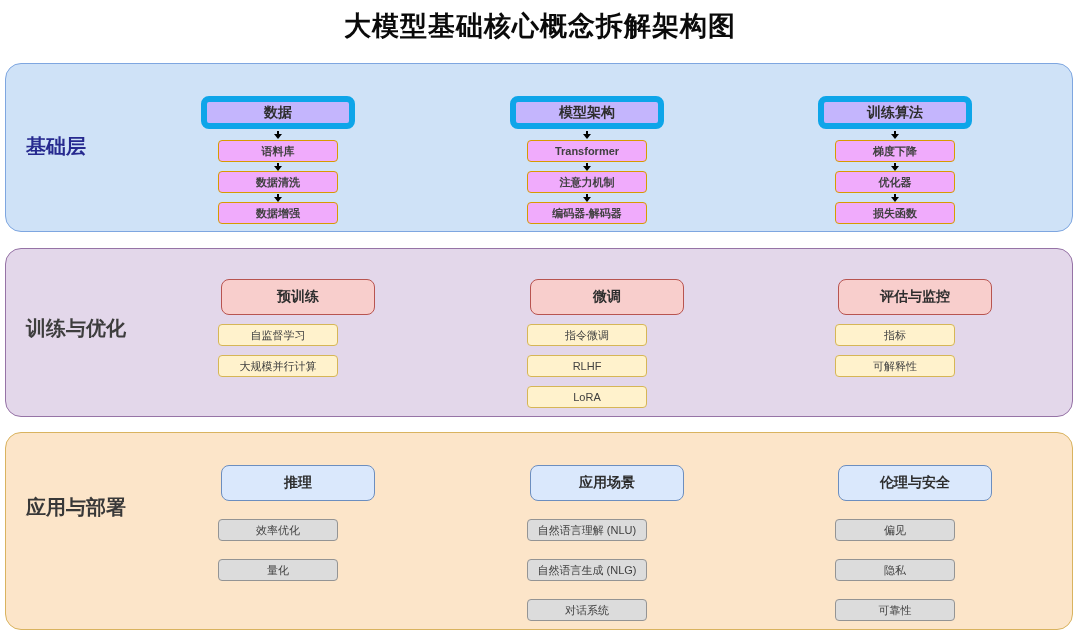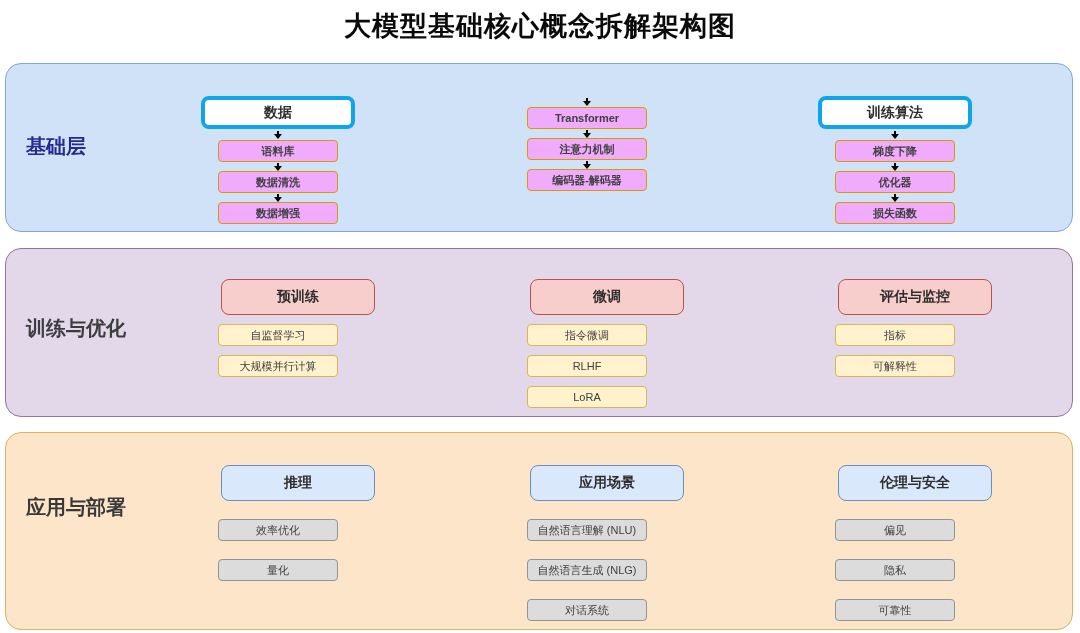--- a/index.html
+++ b/index.html
@@ -29,21 +29,21 @@
   .band1 .column{top:32px;}
   .band2 .column{top:30px;gap:9px;}
   .band3 .column{top:32px;gap:18px;}
   .col-a{left:195px;} .col-b{left:504px;} .col-c{left:812px;}
   .hbox{
     width:154px;box-sizing:border-box;display:flex;align-items:center;justify-content:center;
     border-radius:8px;font-size:14px;font-weight:700;color:#2e2e2e;
   }
   .band1 .hbox{height:33px;}
   .band2 .hbox,.band3 .hbox{height:36px;margin-left:40px;}
-  .green{background:#ffffff;border:4px solid #0ea5e9;}
+  .green{background:#c4b5fd;border:6px solid #0ea5e9;}
   .red{background:#f8cecc;border:1px solid #b85450;}
   .blue{background:#dae8fc;border:1px solid #6c8ebf;}
   .sbox{
     width:120px;height:22px;box-sizing:border-box;display:flex;align-items:center;justify-content:center;
     border-radius:4px;font-size:11px;color:#404040;white-space:nowrap;
   }
   .orange{background:#f0abfc;border:1px solid #d79b00;font-weight:bold;}
   .yellow{background:#fff2cc;border:1px solid #d6b656;}
   .gray{background:#dcdcdc;border:1px solid #949494;border-radius:4px;}
   .arrow{display:flex;flex-direction:column;align-items:center;justify-content:center;height:9px;}
@@ -72,20 +72,21 @@
       </div>
     <div class="sbox orange">数据清洗</div>
     <div class="arrow">
         <span class="stem"></span>
         <span class="head"></span>
       </div>
     <div class="sbox orange">数据增强</div>
   </div>
 
   <div class="column col-b">
+    <div class="hbox green">模型架构</div>
     <div class="arrow first">
         <span class="stem"></span>
         <span class="head"></span>
       </div>
     <div class="sbox orange">Transformer</div>
     <div class="arrow">
         <span class="stem"></span>
         <span class="head"></span>
       </div>
     <div class="sbox orange">注意力机制</div>

